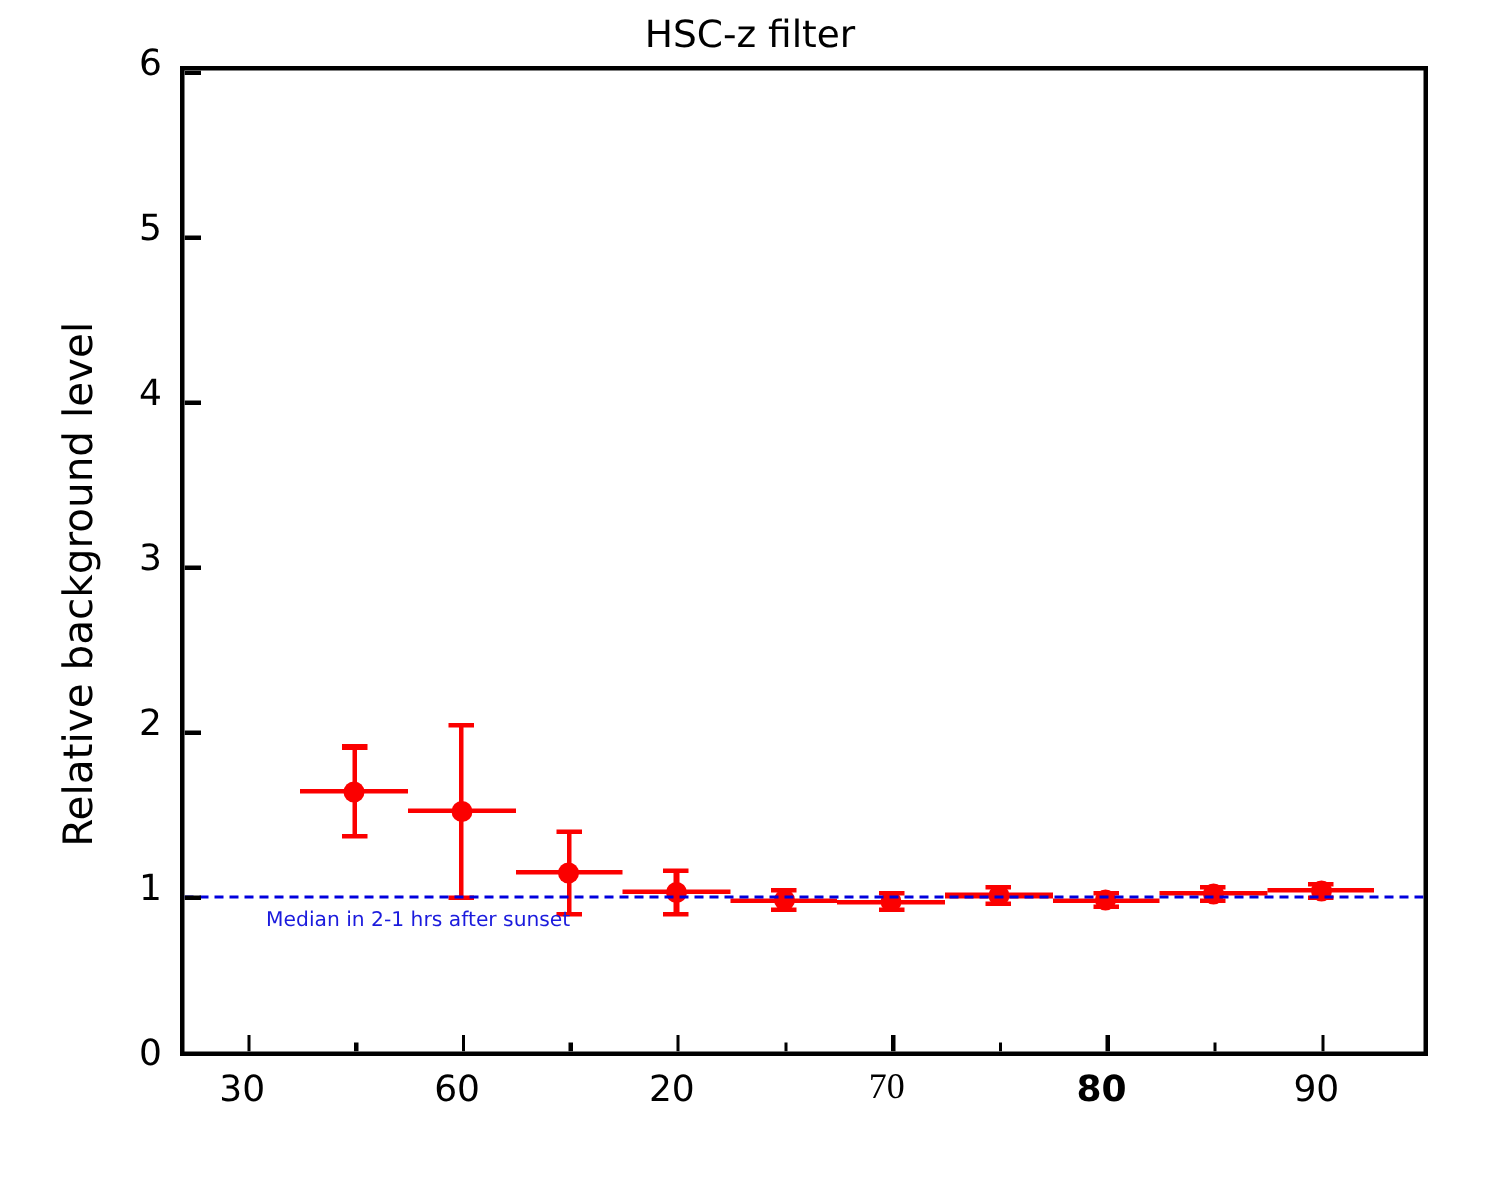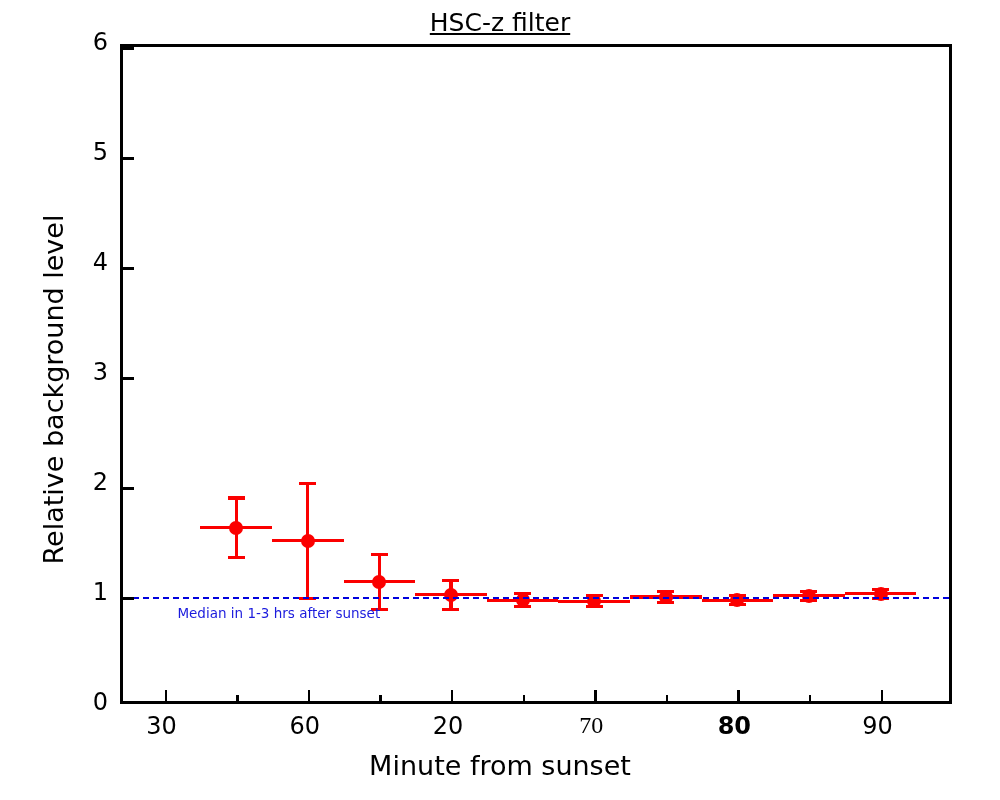--- a/index.html
+++ b/index.html
@@ -21,21 +21,20 @@
   }
   #chart-title {
     position: absolute;
     left: 0;
     top: 8px;
     width: 1000px;
     text-align: center;
     font-size: 25px;
     color: #000000;
     letter-spacing: 0px;
-    text-decoration: underline;
   }
   
   #plot-area {
     position: absolute;
     left: 120px;
     top: 44px;
     width: 832px;
     height: 660px;
     border: 3px solid #000000;
     box-sizing: border-box;
@@ -216,21 +215,21 @@
         <div>
           <div class="err-h" style="left: 721.735px; width: 71.6007px; top: 546.7px; background: rgb(251, 0, 0);"></div>
           <div class="err-v" style="left: 757.535px; top: 542.3px; height: 8.8px; background: rgb(251, 0, 0);"></div>
           <div class="cap-v" style="left: 757.535px; top: 542.3px; background: rgb(251, 0, 0);"></div>
           <div class="cap-v" style="left: 757.535px; top: 551.1px; background: rgb(251, 0, 0);"></div>
           <div class="pt-marker" style="left: 757.535px; top: 546.7px; background: rgb(251, 0, 0);"></div>
         </div>
       </div>
     <div id="refline-layer">
         <div class="median-line" style="top: 550px; border-top-color: rgb(0, 0, 221);"></div>
-        <div class="median-note" style="left: 54.4165px; top: 558px;">Median in 1-3 hrs after sunset</div>
+        <div class="median-note" style="left: 54.4165px; top: 558px;">Median in 2-1 hrs after sunset</div>
       </div>
     <div id="ticks-layer">
         <div class="tick-major-x" style="left: 41.5284px;"></div>
         <div class="tick-major-x" style="left: 184.73px;"></div>
         <div class="tick-major-x" style="left: 327.931px;"></div>
         <div class="tick-major-x" style="left: 471.133px;"></div>
         <div class="tick-major-x" style="left: 614.334px;"></div>
         <div class="tick-major-x" style="left: 757.535px;"></div>
         <div class="tick-minor-x" style="left: 113.129px;"></div>
         <div class="tick-minor-x" style="left: 256.33px;"></div>
@@ -255,16 +254,15 @@
       <div class="xtick-label" style="left: 837.535px; text-align: center;">90</div>
       <div class="ytick-label" style="top: 688px;">0</div>
       <div class="ytick-label" style="top: 578px;">1</div>
       <div class="ytick-label" style="top: 468px;">2</div>
       <div class="ytick-label" style="top: 358px;">3</div>
       <div class="ytick-label" style="top: 248px;">4</div>
       <div class="ytick-label" style="top: 138px;">5</div>
       <div class="ytick-label" style="top: 28px;">6</div>
     </div>
 
-  <div id="xlabel">Minute from sunset</div>
   <div id="ylabel">Relative background level</div>
 
 </div>
 
 </body></html>

